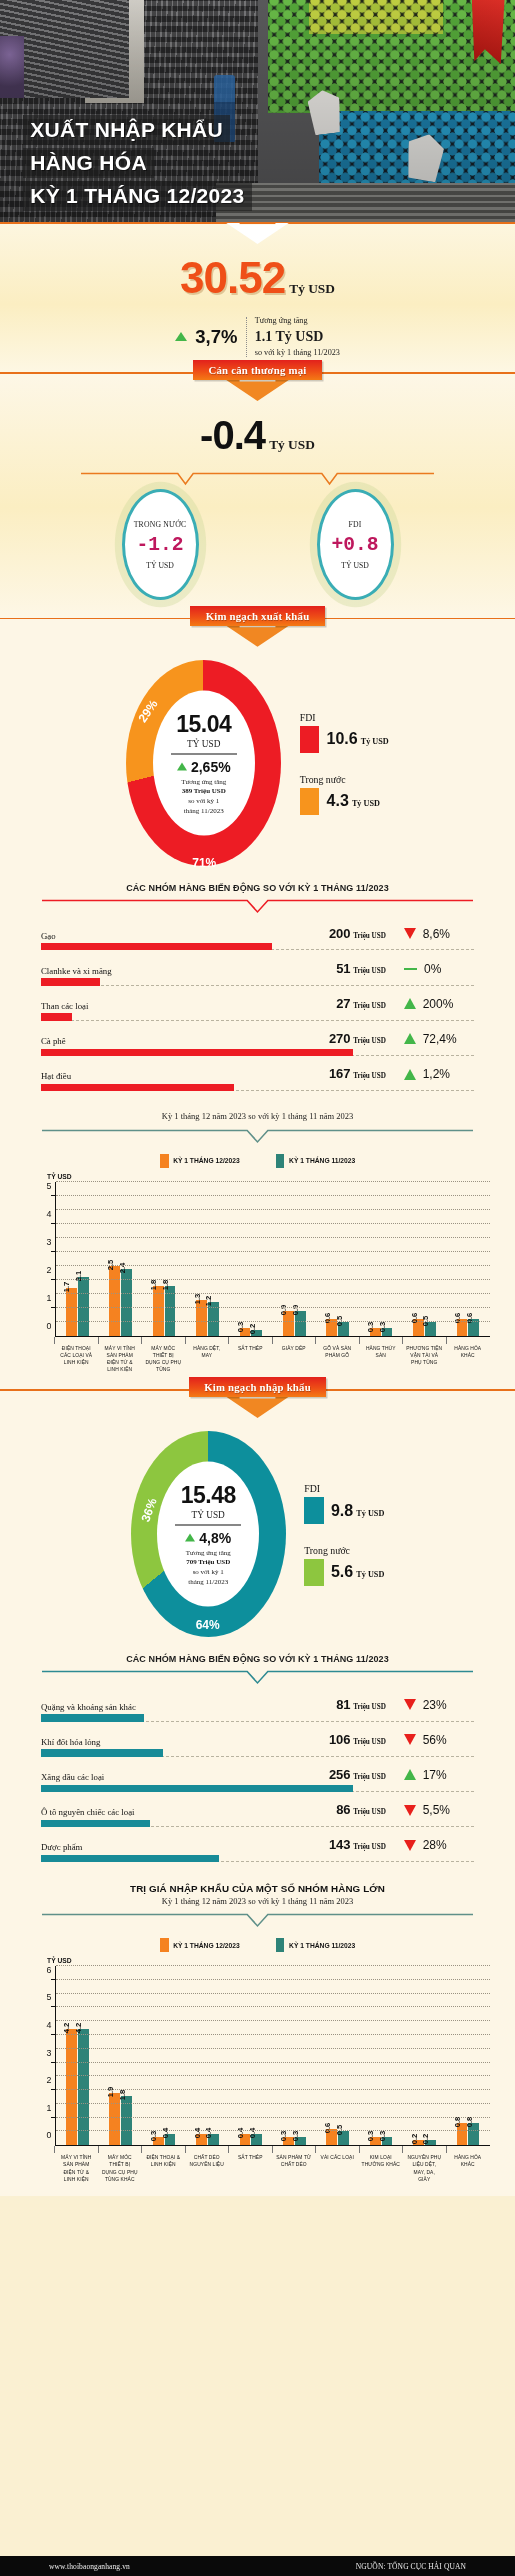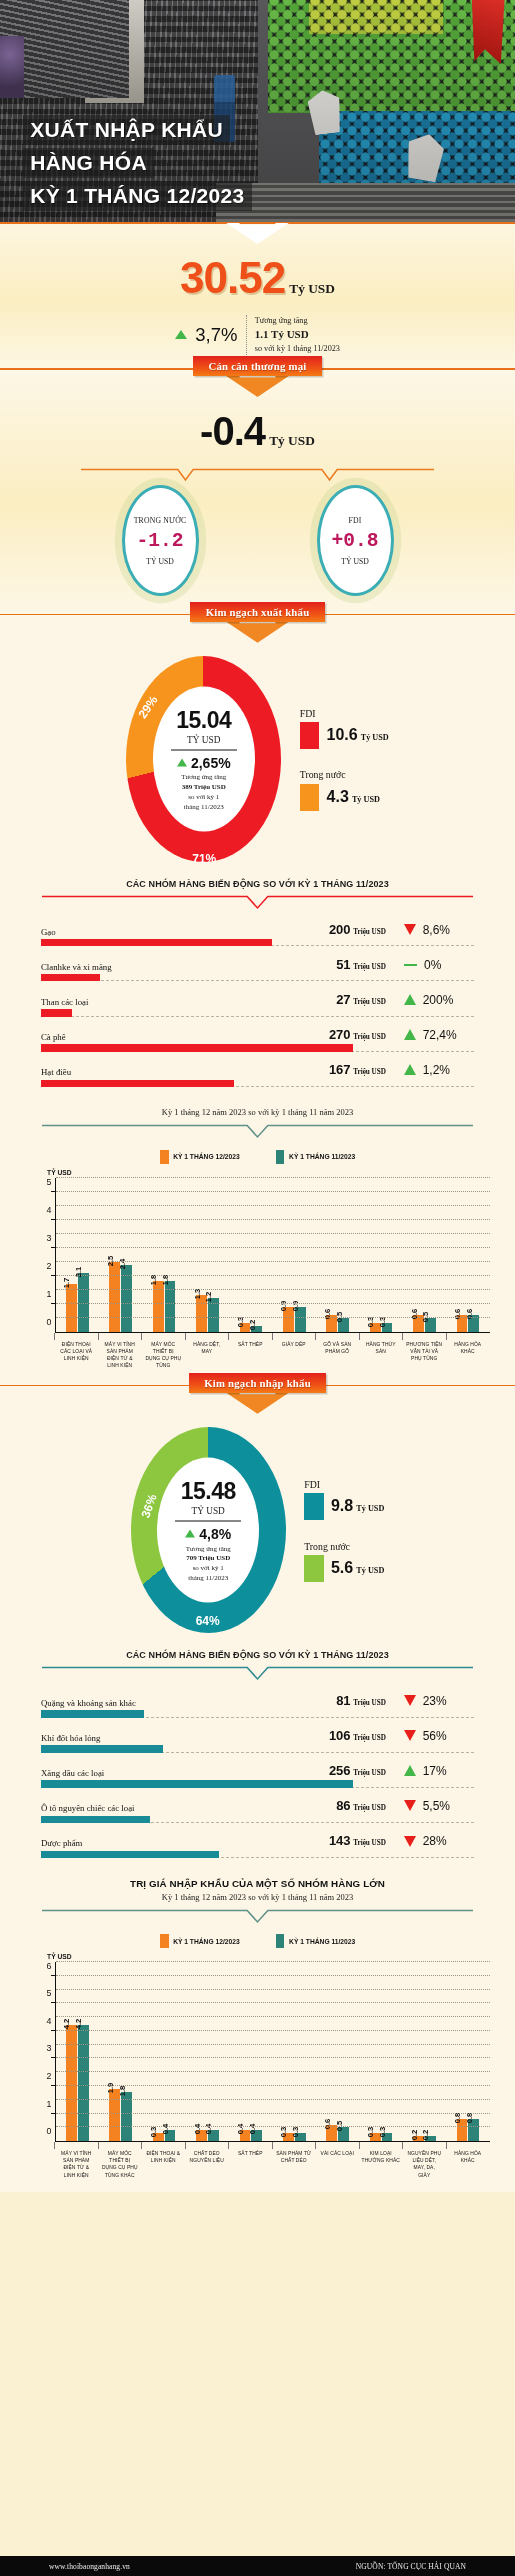--- a/index.html
+++ b/index.html
@@ -157,25 +157,25 @@
     color: #1b1b1b;
     margin-left: 4.1px;
   }
   .delta-row {
     margin: 11.3px auto 0 auto;
     display: flex; align-items: center; justify-content: center; gap: 8.2px;
   }
   .tri-up { width:0;height:0;border-left:6.2px solid transparent;border-right:6.2px solid transparent;border-bottom:9.8px solid #43b649; }
   .delta-pct {
     font-family: "Liberation Sans", sans-serif;
-    font-weight: 400; font-size: 18.5px; color: #111;
+    font-weight: 700; font-size: 18.5px; color: #111;
   }
   .vdivider { width: 0; border-left: 1px dotted #8d8d8d; height: 40px; }
   .delta-note { font-size: 8.2px; color: #1b1b1b; line-height: 1.45; text-align: left; }
-  .delta-note b { font-size: 11px; }
+  .delta-note b { font-size: 14px; }
 
   
   .bracket { position: relative; width: 355px; height: 15.5px; margin: 13.4px auto 0 auto; }
   .bracket svg { display:block; }
   .circles { display: flex; justify-content: center; gap: 118px; margin-top: 2.1px; }
   .oval {
     width: 77px; height: 111px;
     border: 3.1px solid #3aadb5;
     border-radius: 50%;
     background: #fff;

